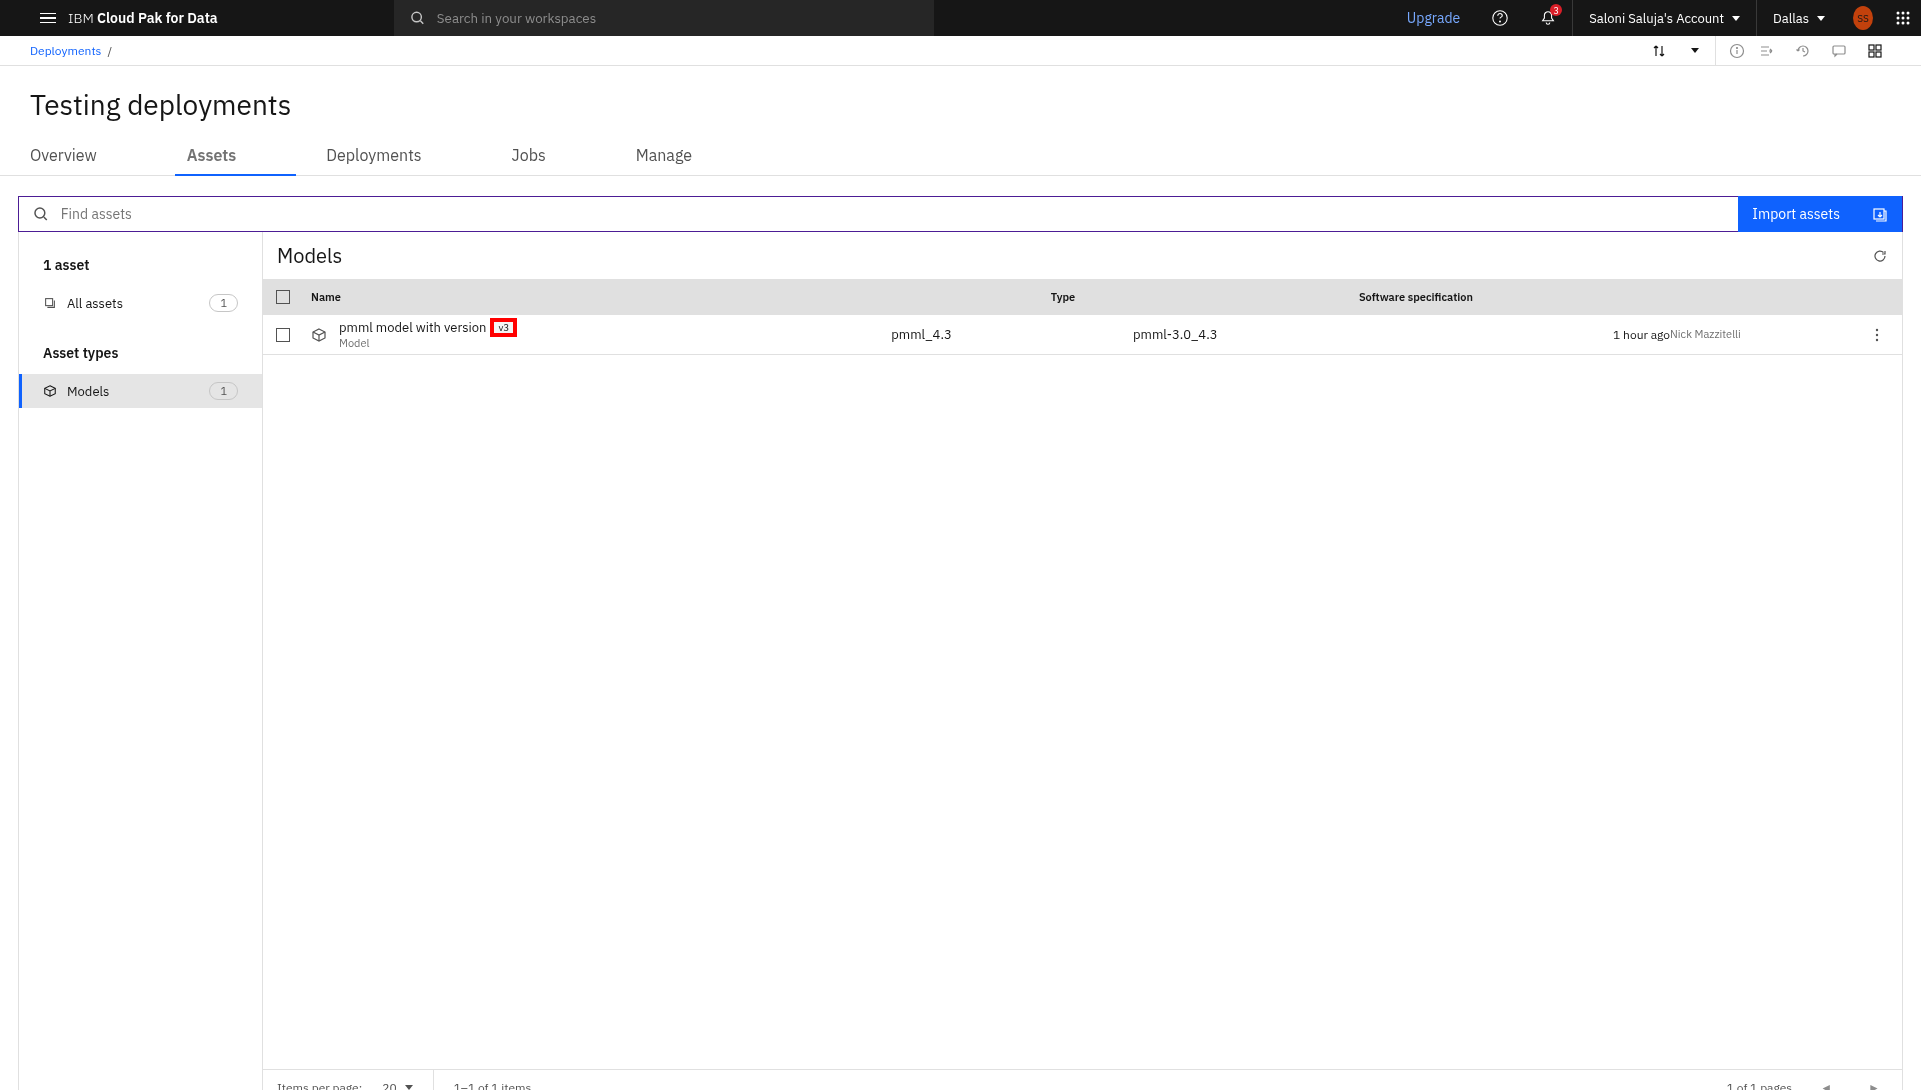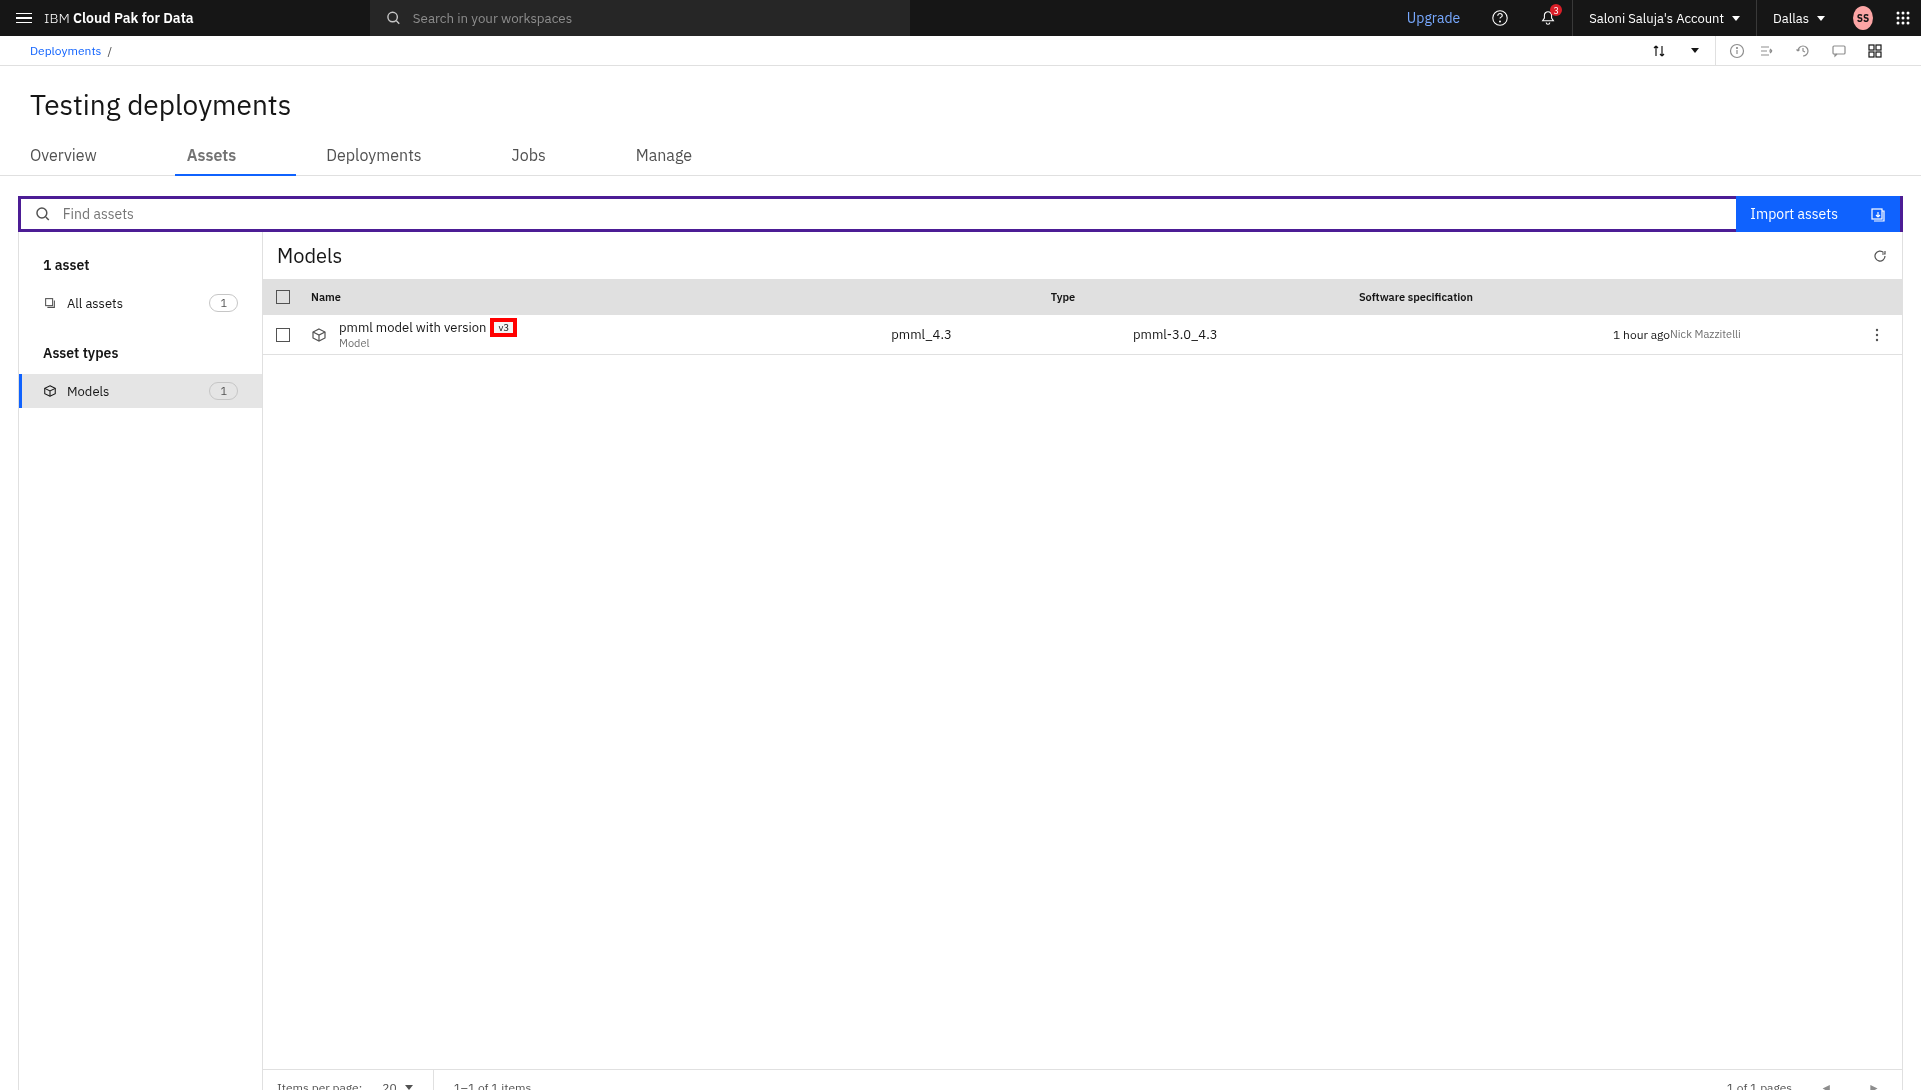--- a/index.html
+++ b/index.html
@@ -1,34 +1,34 @@
 <!DOCTYPE html>
 <html><head>
 <meta charset="utf-8">
 <style>
 * { margin: 0; padding: 0; box-sizing: border-box; font-family: 'IBM Plex Sans', -apple-system, BlinkMacSystemFont, sans-serif; }
 body { background: #fff; color: #161616; font-size: 14px; }
 
 
-.header { background: #161616; height: 36px; display: flex; align-items: center; color: #fff; }
+.header { background: #161616; height: 36px; display: flex; align-items: center; color: #fff; padding-left: 24px; }
 .header-left { display: flex; align-items: center; gap: 12px; padding: 0 16px; }
 .hamburger { cursor: pointer; display: flex; flex-direction: column; gap: 3px; }
 .hamburger span { width: 16px; height: 1.5px; background: #fff; }
 .brand { font-size: 14px; }
 .brand .light { font-weight: 300; }
 .brand .bold { font-weight: 600; }
 .search-area { margin-left: 160px; display: flex; align-items: center; background: #262626; height: 36px; width: 540px; padding: 0 16px; gap: 12px; }
 .search-area input { background: transparent; border: none; color: #c6c6c6; width: 100%; outline: none; }
 .search-area input::placeholder { color: #8d8d8d; }
 .header-right { margin-left: auto; display: flex; align-items: center; }
 .upgrade { color: #78a9ff; padding: 0 16px; cursor: pointer; }
 .header-icon { width: 48px; height: 36px; display: flex; align-items: center; justify-content: center; cursor: pointer; position: relative; }
 .notif-badge { position: absolute; top: 4px; right: 10px; background: #da1e28; color: #fff; font-size: 9px; border-radius: 8px; min-width: 12px; height: 12px; display: flex; align-items: center; justify-content: center; padding: 0 3px; }
 .account-dropdown { display: flex; align-items: center; gap: 8px; padding: 0 16px; border-left: 1px solid #393939; height: 36px; cursor: pointer; font-size: 13px; }
-.avatar { width: 20px; height: 24px; border-radius: 50%; background: #fca5a5; color: #161616; display: flex; align-items: center; justify-content: center; font-size: 10px; font-weight: 700; margin: 0 12px; }
+.avatar { width: 20px; height: 24px; border-radius: 50%; background: #c2410c; color: #161616; display: flex; align-items: center; justify-content: center; font-size: 10px; font-weight: 400; margin: 0 12px; }
 .app-grid-icon { width: 36px; height: 36px; display: flex; align-items: center; justify-content: center; cursor: pointer; }
 
 
 .subheader { height: 30px; display: flex; align-items: center; padding: 0 30px; border-bottom: 1px solid #e0e0e0; }
 .breadcrumbs { display: flex; align-items: center; gap: 6px; font-size: 12px; }
 .breadcrumbs a { color: #0f62fe; text-decoration: none; }
 .breadcrumbs .sep { color: #525252; }
 .subheader-right { margin-left: auto; display: flex; align-items: center; gap: 4px; }
 .sub-icon { width: 32px; height: 30px; display: flex; align-items: center; justify-content: center; cursor: pointer; color: #525252; }
 .sub-icon.divider { border-left: 1px solid #e0e0e0; padding-left: 10px; }
@@ -37,21 +37,21 @@
 .page-title { padding: 20px 30px 12px; font-size: 28px; font-weight: 400; }
 
 
 .tabs { display: flex; padding: 0 30px; border-bottom: 1px solid #e0e0e0; }
 .tab { padding: 10px 0; margin-right: 90px; cursor: pointer; font-size: 16px; color: #525252; position: relative; }
 .tab.active { color: #737373; font-weight: 600; }
 .tab.active::after { content: ''; position: absolute; bottom: -1px; left: -12px; right: -60px; height: 2px; background: #0f62fe; }
 
 
 .content { padding: 20px 18px 0; display: flex; flex-direction: column; height: calc(100vh - 160px); }
-.filter-bar { display: flex; align-items: center; background: #fff; border: 3px solid #4c1d95; height: 36px; }
+.filter-bar { display: flex; align-items: center; background: #fff; border: 1px solid #4c1d95; height: 36px; }
 .filter-search { flex: 1; display: flex; align-items: center; padding: 0 14px; gap: 12px; }
 .filter-search input { border: none; outline: none; width: 100%; font-size: 14px; }
 .import-btn { background: #0f62fe; color: #fff; border: none; height: 36px; padding: 0 14px; display: flex; align-items: center; gap: 32px; cursor: pointer; font-size: 14px; }
 
 .main-row { display: flex; flex: 1; border-left: 1px solid #e0e0e0; border-right: 1px solid #e0e0e0; border-bottom: 1px solid #e0e0e0; min-height: 0; }
 .sidebar { width: 244px; border-right: 1px solid #e0e0e0; padding: 18px 0; display: flex; flex-direction: column; }
 .sidebar-heading { font-size: 14px; font-weight: 600; padding: 6px 24px 12px; }
 .sidebar-item { display: flex; align-items: center; padding: 8px 24px; gap: 10px; font-size: 13px; cursor: pointer; }
 .sidebar-item.selected { background: #e5e5e5; border-left: 3px solid #0f62fe; padding-left: 21px; }
 .sidebar-indent { padding-left: 40px; }

